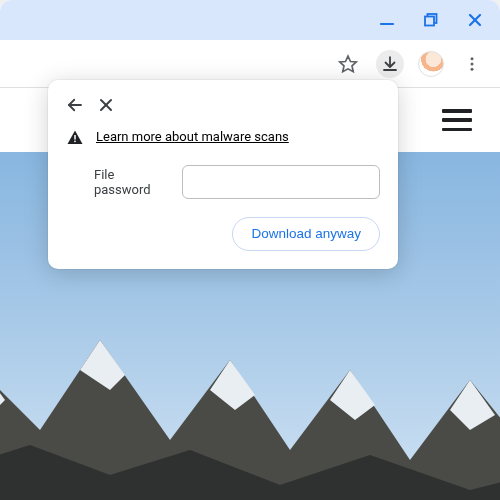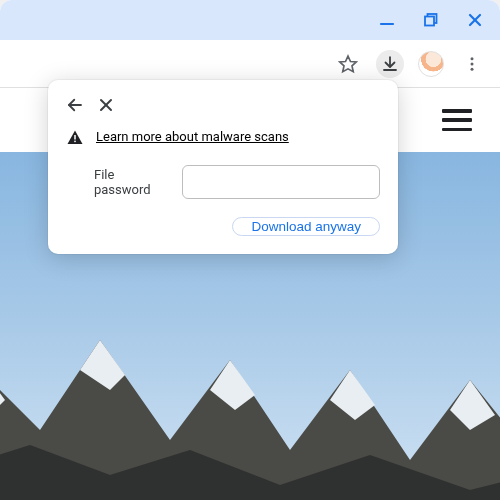--- a/index.html
+++ b/index.html
@@ -139,21 +139,21 @@
     font-size: 13px;
     outline: none;
   }
 
   .button-row {
     display: flex; justify-content: flex-end; gap: 12px;
     padding-left: 28px;
   }
   .btn {
     height: 19px;
-    padding: 8px 18px;
+    padding: 16px 18px;
     border-radius: 18px;
     font-size: 13.5px;
     font-weight: 500;
     cursor: pointer;
     display: inline-flex; align-items: center; justify-content: center;
     border: none;
   }
   .btn.outline {
     background: #fff;
     color: #1a73e8;

